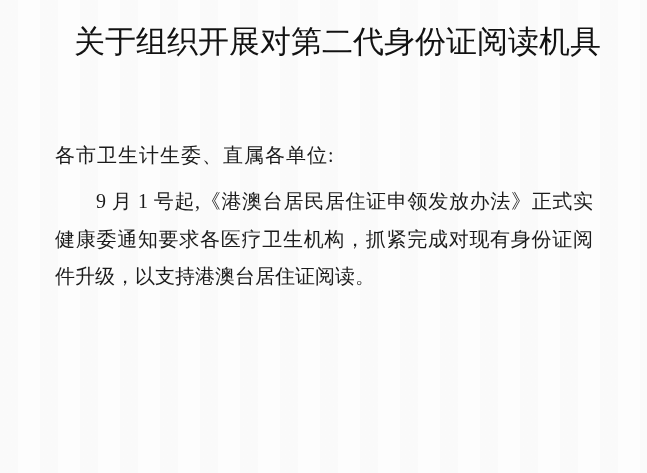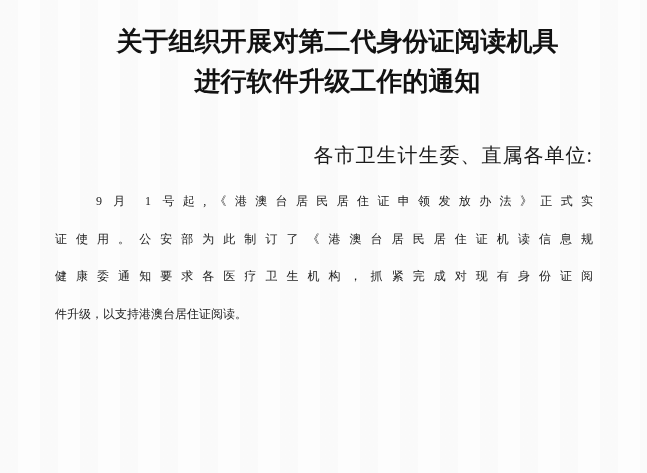--- a/index.html
+++ b/index.html
@@ -21,68 +21,65 @@
     color: #1b1b1b;
   }
   .title-block {
     position: absolute;
     top: 22px;
     left: 0;
     right: 0;
     text-align: center;
   }
   .title-line {
-    font-size: 26px;
+    font-size: 31px;
     line-height: 40px;
-    font-weight: bold;
+    font-weight: normal;
     color: #121212;
     letter-spacing: 0px;
     padding-left: 28px;
   }
   .body-block {
     position: absolute;
     top: 140px;
     left: 55px;
     width: 538px;
   }
   .salutation {
     font-size: 20px;
     line-height: 30px;
     letter-spacing: 1px;
     margin-bottom: 13px;
     white-space: nowrap;
-    text-align: right;
   }
   .pline {
-    font-size: 12px;
+    font-size: 20px;
     line-height: 37.5px;
     height: 37.5px;
     white-space: nowrap;
   }
   .pline.justify {
     white-space: normal;
     text-align: justify;
     text-align-last: justify;
   }
   .pline.indent {
     text-indent: 41px;
   }
 </style>
 </head>
 <body>
 
 <div class="page">
 
   <div class="title-block">
     <div class="title-line">关于组织开展对第二代身份证阅读机具</div>
-    <div class="title-line">进行软件升级工作的通知</div>
   </div>
 
   <div class="body-block">
     <div class="salutation">各市卫生计生委、直属各单位:</div>
 
     <div class="pline indent justify">9 月 1 号起,《港澳台居民居住证申领发放办法》正式实</div>
-    <div class="pline justify">证使用。公安部为此制订了《港澳台居民居住证机读信息规</div>
     <div class="pline justify">健康委通知要求各医疗卫生机构，抓紧完成对现有身份证阅</div>
     <div class="pline">件升级，以支持港澳台居住证阅读。</div>
   </div>
 
 </div>
 
 </body></html>

